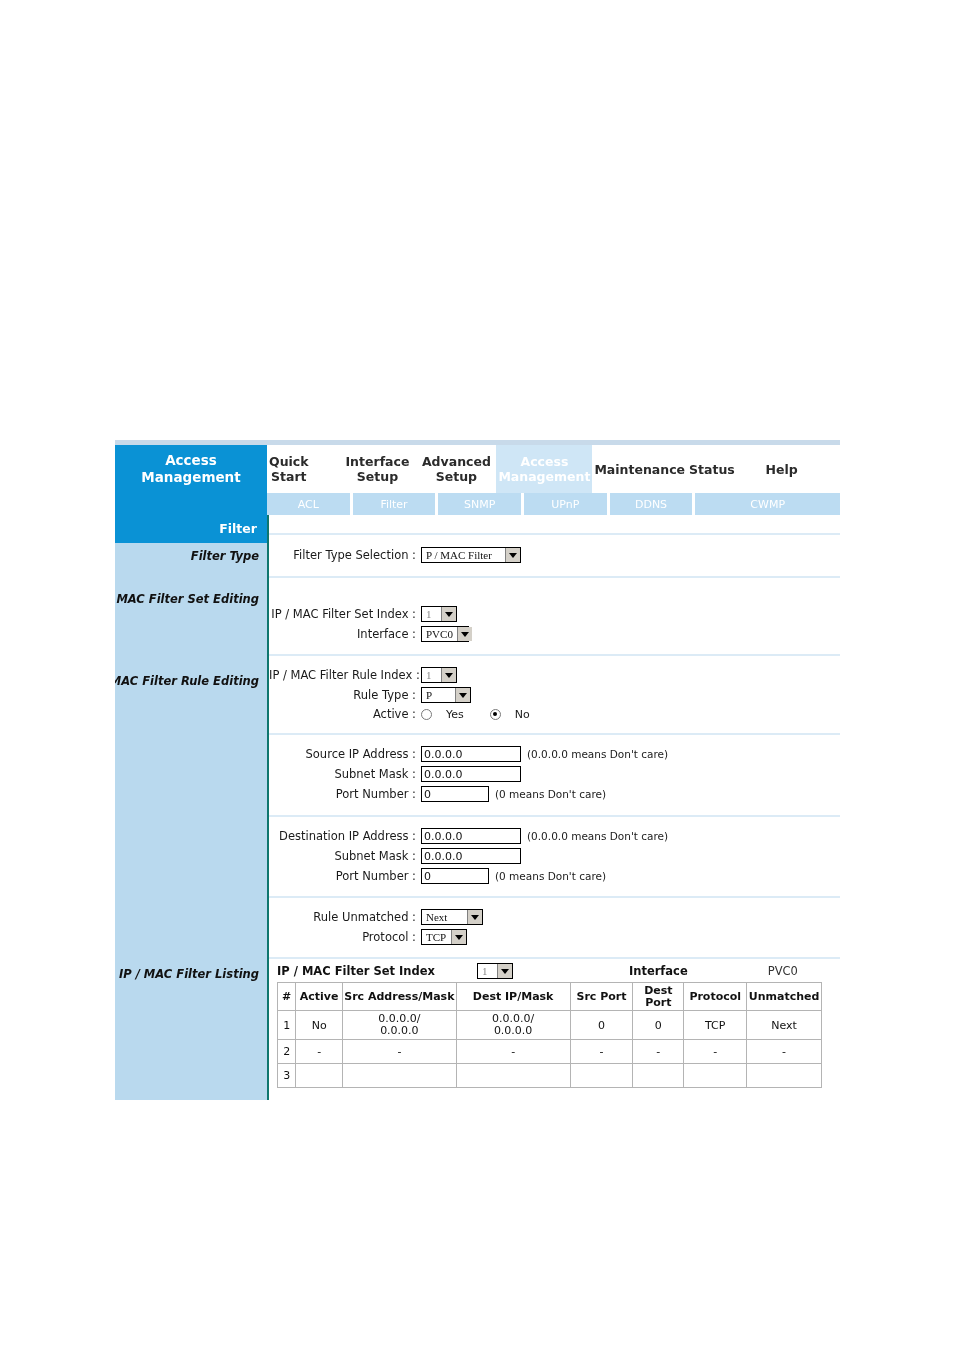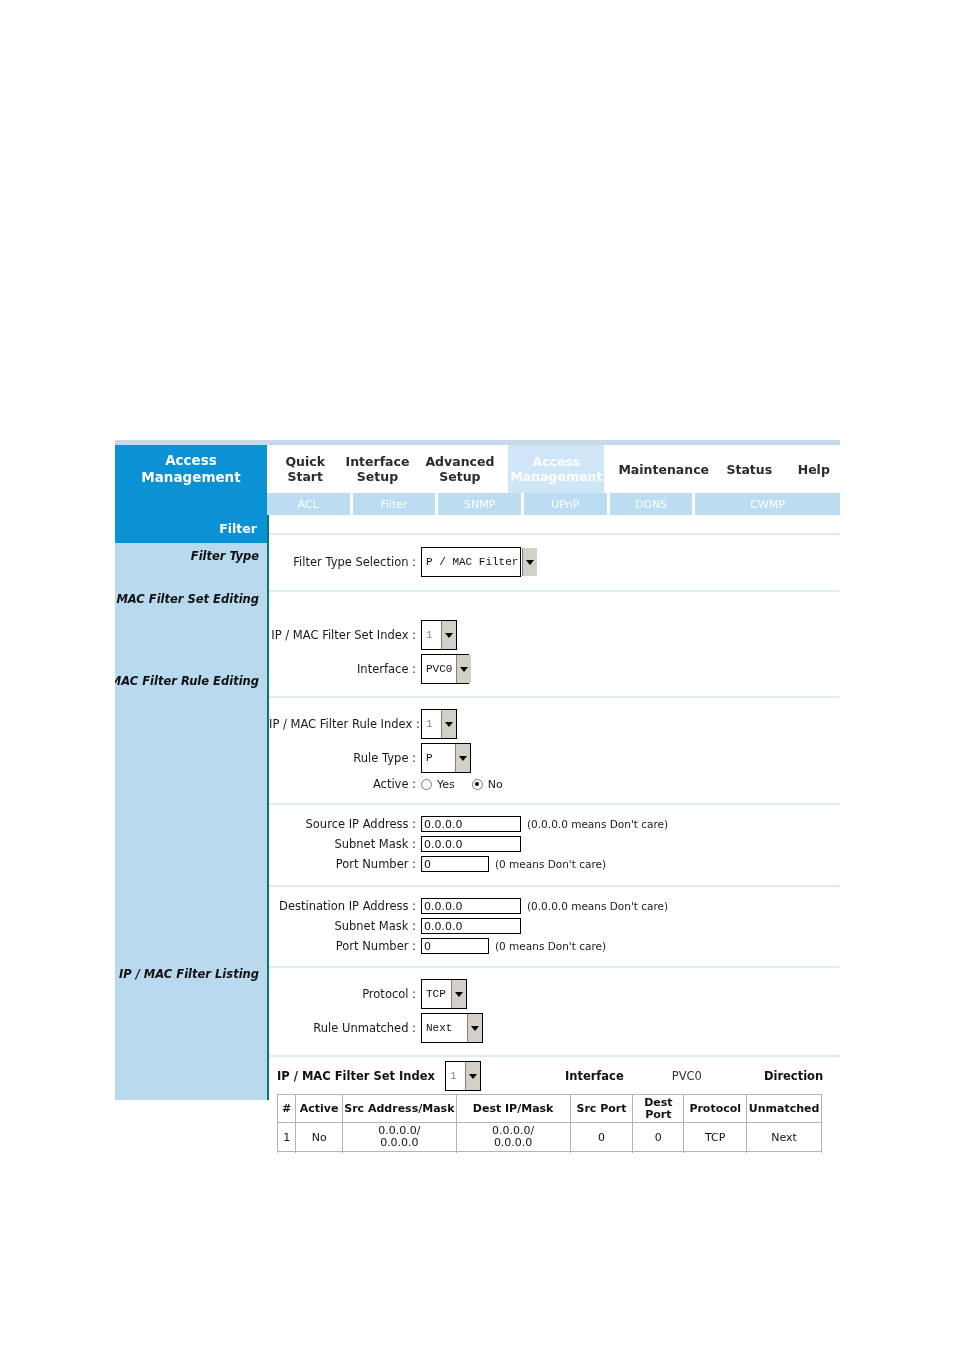--- a/index.html
+++ b/index.html
@@ -92,30 +92,29 @@
     flex: 1;
     display: flex;
     align-items: stretch;
     background: #ffffff;
     position: relative;
   }
   .navtab {
     flex: 1;
     display: flex;
     align-items: center;
-    justify-content: center;
+    justify-content: flex-start;
     text-align: center;
     font-size: 12.5px;
     font-weight: bold;
     color: #2b2b2b;
     line-height: 1.2;
     padding: 0 2px;
     font-family: "DejaVu Sans", sans-serif;
     cursor: default;
-    margin-left: 12px;
   }
   .navtab.active {
     background: #cfe6f6;
     color: #ffffff;
   }
   
   .subrow {
     display: flex;
     height: 22px;
   }
@@ -202,23 +201,23 @@
     margin-left: 6px;
     font-family: "DejaVu Sans", sans-serif;
     white-space: nowrap;
   }
   
   .sel {
     display: inline-flex;
     align-items: stretch;
     border: 1px solid #000000;
     background: #ffffff;
-    height: 30px;
+    height: 16px;
     font-size: 11px;
-    font-family: Liberation Mono, monospace;
+    font-family: Liberation Serif, serif;
     cursor: pointer;
   }
   .sel .val {
     padding: 0 4px;
     display: flex;
     align-items: center;
     color: #111;
     white-space: nowrap;
     flex: 1;
   }
@@ -256,21 +255,21 @@
     color: #111;
     padding: 0 2px;
     display: flex;
     align-items: center;
     font-family: "DejaVu Sans", sans-serif;
     cursor: text;
   }
   .inp.w-ip { width: 100px; }
   .inp.w-port { width: 68px; }
   
-  .radios { display: flex; align-items: center; gap: 5px; font-size: 11px; font-family: "DejaVu Sans", sans-serif; }
+  .radios { display: flex; align-items: center; gap: 14px; font-size: 11px; font-family: "DejaVu Sans", sans-serif; }
   .rad {
     width: 11px; height: 11px;
     border-radius: 50%;
     border: 1px solid #7a7a7a;
     background: #fff;
     display: inline-block;
     position: relative;
     cursor: pointer;
   }
   .rad.on::after {
@@ -282,20 +281,21 @@
     background: #000;
   }
   .radlbl { margin-right: 12px; color: #1a1a1a; }
   
   .listhdr {
     display: flex;
     align-items: center;
     padding: 4px 0 3px 8px;
     font-size: 11.5px;
     font-family: "DejaVu Sans", sans-serif;
+    gap: 32px;
   }
   .listhdr .b { font-weight: bold; color: #111; white-space: nowrap; }
   .listhdr .n { color: #333; white-space: nowrap; }
   
   table.flt {
     border-collapse: collapse;
     width: 545px;
     margin-left: 8px;
     font-size: 11px;
     font-family: "DejaVu Sans", sans-serif;
@@ -481,32 +481,32 @@
           </div>
           <div class="frow">
             <div class="flabel">Port Number :</div>
             <div class="inp w-port">0</div>
             <div class="hint">(0 means Don't care)</div>
           </div>
         </div>
 
         <div class="sect" style="padding:9px 0 10px">
           <div class="frow">
+            <div class="flabel">Rule Unmatched :</div>
+            <div class="sel w-unm">
+              <span class="val">Next</span>
+              <span class="arw">
+                  <i></i>
+                </span>
+            </div>
+          </div>
+          <div class="frow">
             <div class="flabel">Protocol :</div>
             <div class="sel w-proto">
               <span class="val">TCP</span>
-              <span class="arw">
-                  <i></i>
-                </span>
-            </div>
-          </div>
-          <div class="frow">
-            <div class="flabel">Rule Unmatched :</div>
-            <div class="sel w-unm">
-              <span class="val">Next</span>
               <span class="arw">
                   <i></i>
                 </span>
             </div>
           </div>
         </div>
 
         <div>
           <div class="listhdr">
             <span class="b" style="margin-right:10px">IP / MAC Filter Set Index</span>

